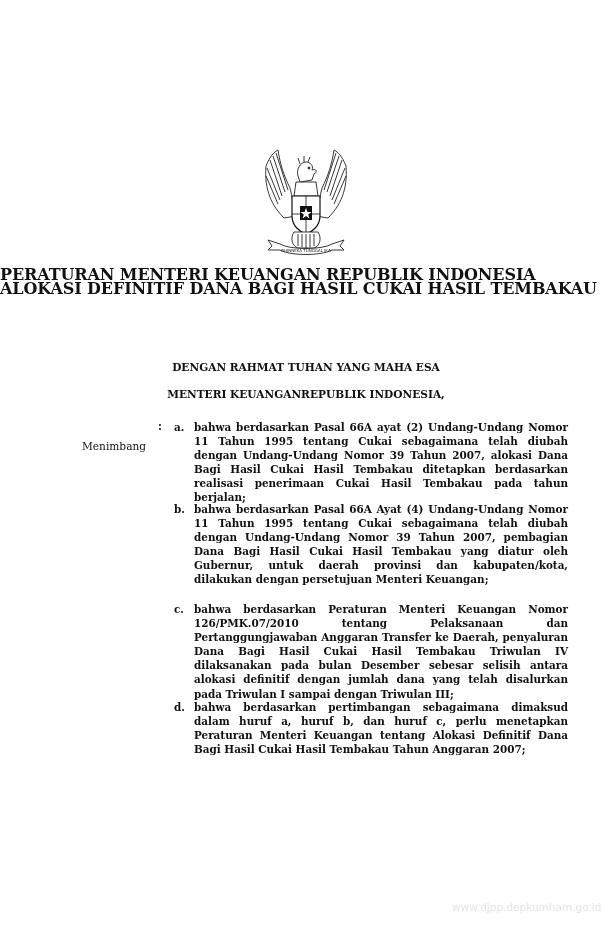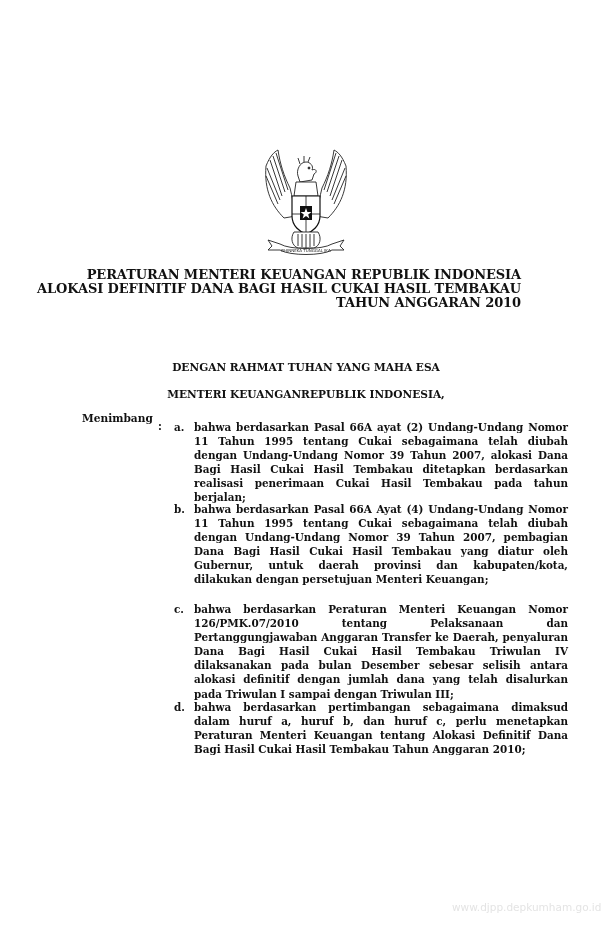--- a/index.html
+++ b/index.html
@@ -6,30 +6,30 @@
   body {
     width: 612px; height: 936px; position: relative; overflow: hidden;
     font-family: "DejaVu Serif", "Liberation Serif", serif;
     color: #111111;
   }
   .emblem {
     position: absolute; left: 254px; top: 146px; width: 104px; height: 112px;
   }
   .title-block {
     position: absolute; left: 0; width: 521px; top: 268px;
-    text-align: right; font-weight: bold; font-size: 13px; line-height: 14.2px;
+    text-align: center; font-weight: bold; font-size: 16px; line-height: 14.2px;
     letter-spacing: -0.1px;
   }
   .title-block div { white-space: nowrap; }
   .preamble {
     position: absolute; left: 0; width: 612px; text-align: center;
     font-weight: bold; font-size: 10.6px; white-space: nowrap;
   }
   .label-menimbang {
-    position: absolute; left: 82px; top: 412px; font-weight: bold; font-size: 10.6px;
+    position: absolute; left: 82px; top: 440px; font-weight: normal; font-size: 10.6px;
   }
   .colon {
     position: absolute; left: 158px; top: 420px; font-weight: bold; font-size: 10.6px;
   }
   .item {
     position: absolute; left: 174px; width: 394px; font-weight: bold;
     font-size: 10.4px; line-height: 14.1px;
   }
   .item .letter { position: absolute; left: 0; top: 0; }
   .item .text {
@@ -74,21 +74,20 @@
 
       <path d="M14 94 L26 98 C36 104 68 104 78 98 L90 94 L86 100 L90 104 L78 104 C68 110 36 110 26 104 L14 104 L18 100 Z"></path>
     </g>
     <text x="52" y="106" font-size="4" text-anchor="middle" font-family="DejaVu Sans, sans-serif" fill="#222">BHINNEKA TUNGGAL IKA</text>
   </svg>
 </div>
 
 <div class="title-block">
   <div>PERATURAN MENTERI KEUANGAN REPUBLIK INDONESIA</div>
   <div>ALOKASI DEFINITIF DANA BAGI HASIL CUKAI HASIL TEMBAKAU</div>
-  <div>TAHUN ANGGARAN 2010</div>
 </div>
 
 <div class="preamble" style="top:361px;">DENGAN RAHMAT TUHAN YANG MAHA ESA</div>
 <div class="preamble" style="top:388px;">MENTERI KEUANGANREPUBLIK INDONESIA,</div>
 
 <div class="label-menimbang">Menimbang</div>
 <div class="colon">:</div>
 
 <div class="item" style="top:420px;">
   <span class="letter">a.</span>
@@ -100,16 +99,16 @@
   <div class="text">bahwa berdasarkan Pasal 66A Ayat (4) Undang-Undang Nomor 11 Tahun 1995 tentang Cukai sebagaimana telah diubah dengan Undang-Undang Nomor 39 Tahun 2007, pembagian Dana Bagi Hasil Cukai Hasil Tembakau yang diatur oleh Gubernur, untuk daerah provinsi dan kabupaten/kota, dilakukan dengan persetujuan Menteri Keuangan;</div>
 </div>
 
 <div class="item" style="top:602px;">
   <span class="letter">c.</span>
   <div class="text">bahwa berdasarkan Peraturan Menteri Keuangan Nomor 126/PMK.07/2010 tentang Pelaksanaan dan Pertanggungjawaban Anggaran Transfer ke Daerah, penyaluran Dana Bagi Hasil Cukai Hasil Tembakau Triwulan IV dilaksanakan pada bulan Desember sebesar selisih antara alokasi definitif dengan jumlah dana yang telah disalurkan pada Triwulan I sampai dengan Triwulan III;</div>
 </div>
 
 <div class="item" style="top:700px;">
   <span class="letter">d.</span>
-  <div class="text">bahwa berdasarkan pertimbangan sebagaimana dimaksud dalam huruf a, huruf b, dan huruf c, perlu menetapkan Peraturan Menteri Keuangan tentang Alokasi Definitif Dana Bagi Hasil Cukai Hasil Tembakau Tahun Anggaran 2010;</div>
+  <div class="text">bahwa berdasarkan pertimbangan sebagaimana dimaksud dalam huruf a, huruf b, dan huruf c, perlu menetapkan Peraturan Menteri Keuangan tentang Alokasi Definitif Dana Bagi Hasil Cukai Hasil Tembakau Tahun Anggaran 2007;</div>
 </div>
 
 <div class="watermark">www.djpp.depkumham.go.id</div>
 
 </body></html>

